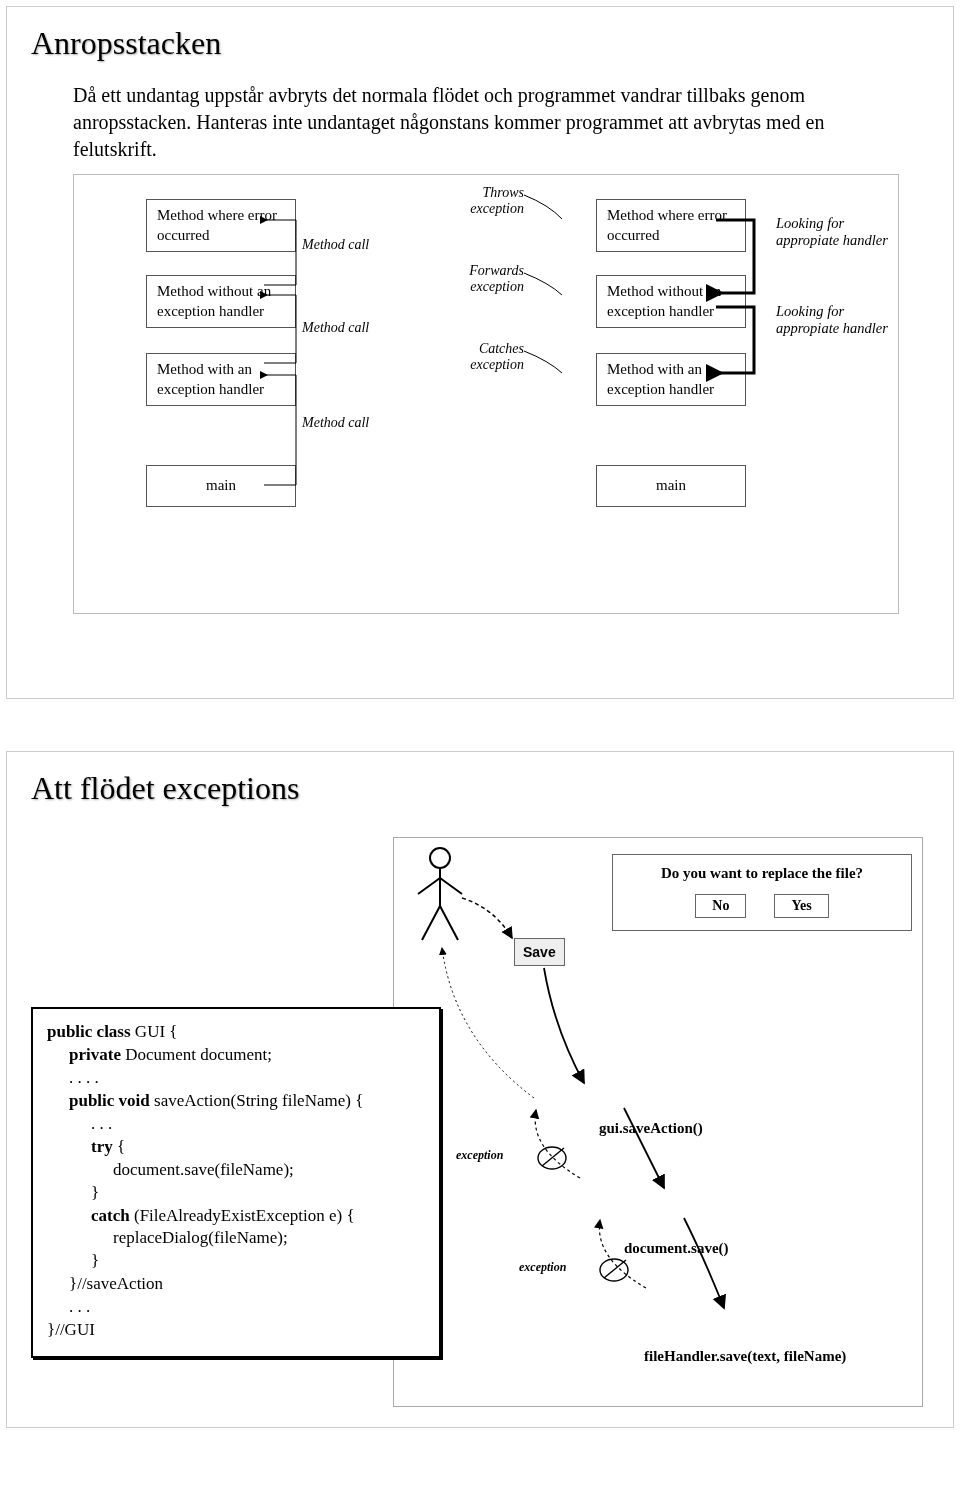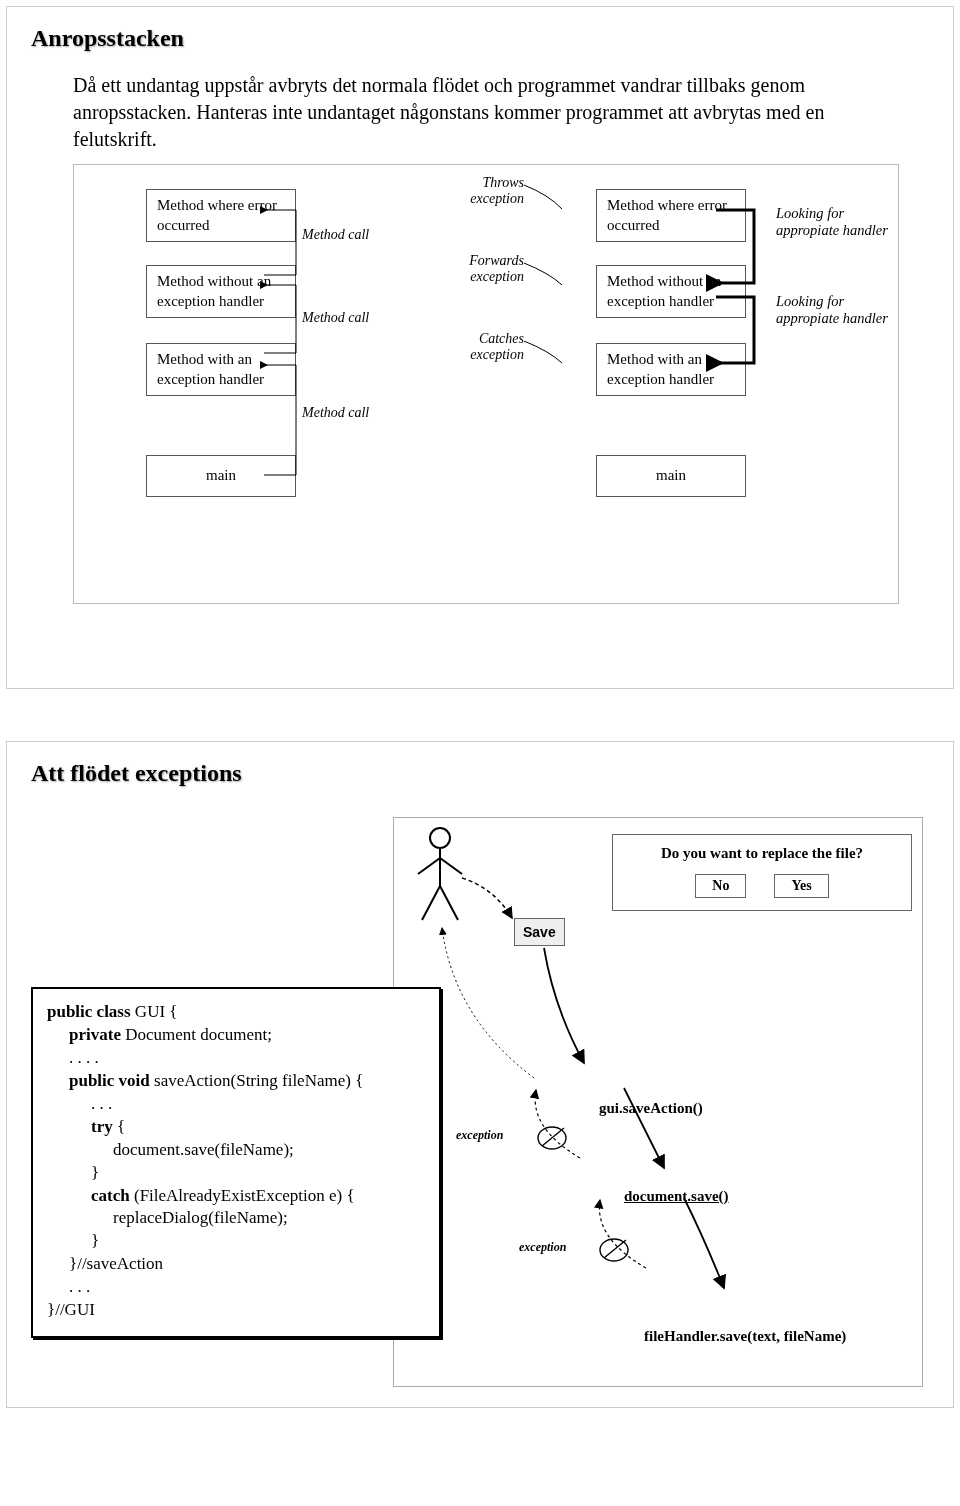--- a/index.html
+++ b/index.html
@@ -10,22 +10,22 @@
     background: #fff;
     color: #000;
     width: 960px;
   }
   .slide {
     border: 1px solid #ccc;
     margin: 6px;
     padding: 18px 24px 24px 24px;
   }
   .slide-title {
-    font-size: 24px;
-    font-weight: bold;
+    font-size: 32px;
+    font-weight: normal;
     margin: 0 0 20px 0;
     text-shadow: 1px 1px 2px #aaa;
   }
   .slide-body {
     font-size: 20px;
     margin: 0 0 11px 42px;
     line-height: 1.35;
     max-width: 780px;
   }
   .diagram-frame {
@@ -265,20 +265,20 @@
 
         <path d="M140,260 Q60,200 48,110" fill="none" stroke="#000" stroke-width="1" stroke-dasharray="2 3" marker-end="url(#ah2)"></path>
 
         <ellipse cx="220" cy="432" rx="14" ry="11" fill="none" stroke="#000" stroke-width="1.4"></ellipse>
         <line x1="210" y1="440" x2="232" y2="422" stroke="#000" stroke-width="1.4"></line>
         <ellipse cx="158" cy="320" rx="14" ry="11" fill="none" stroke="#000" stroke-width="1.4"></ellipse>
         <line x1="148" y1="328" x2="170" y2="310" stroke="#000" stroke-width="1.4"></line>
       </svg>
 
       <div class="calllabel" style="left:205px; top:248px;">gui.saveAction()</div>
-      <div class="calllabel" style="left:230px; top:336px;text-decoration:underline;">document.save()</div>
+      <div class="calllabel" style="left:230px; top:368px;">document.save()</div>
       <div class="calllabel" style="left:250px; top:476px;">fileHandler.save(text, fileName)</div>
 
       <div class="exclabel" style="left:125px; top:422px;">exception</div>
       <div class="exclabel" style="left:62px; top:310px;">exception</div>
     </div>
   </div>
 </div>
 
 </body></html>

